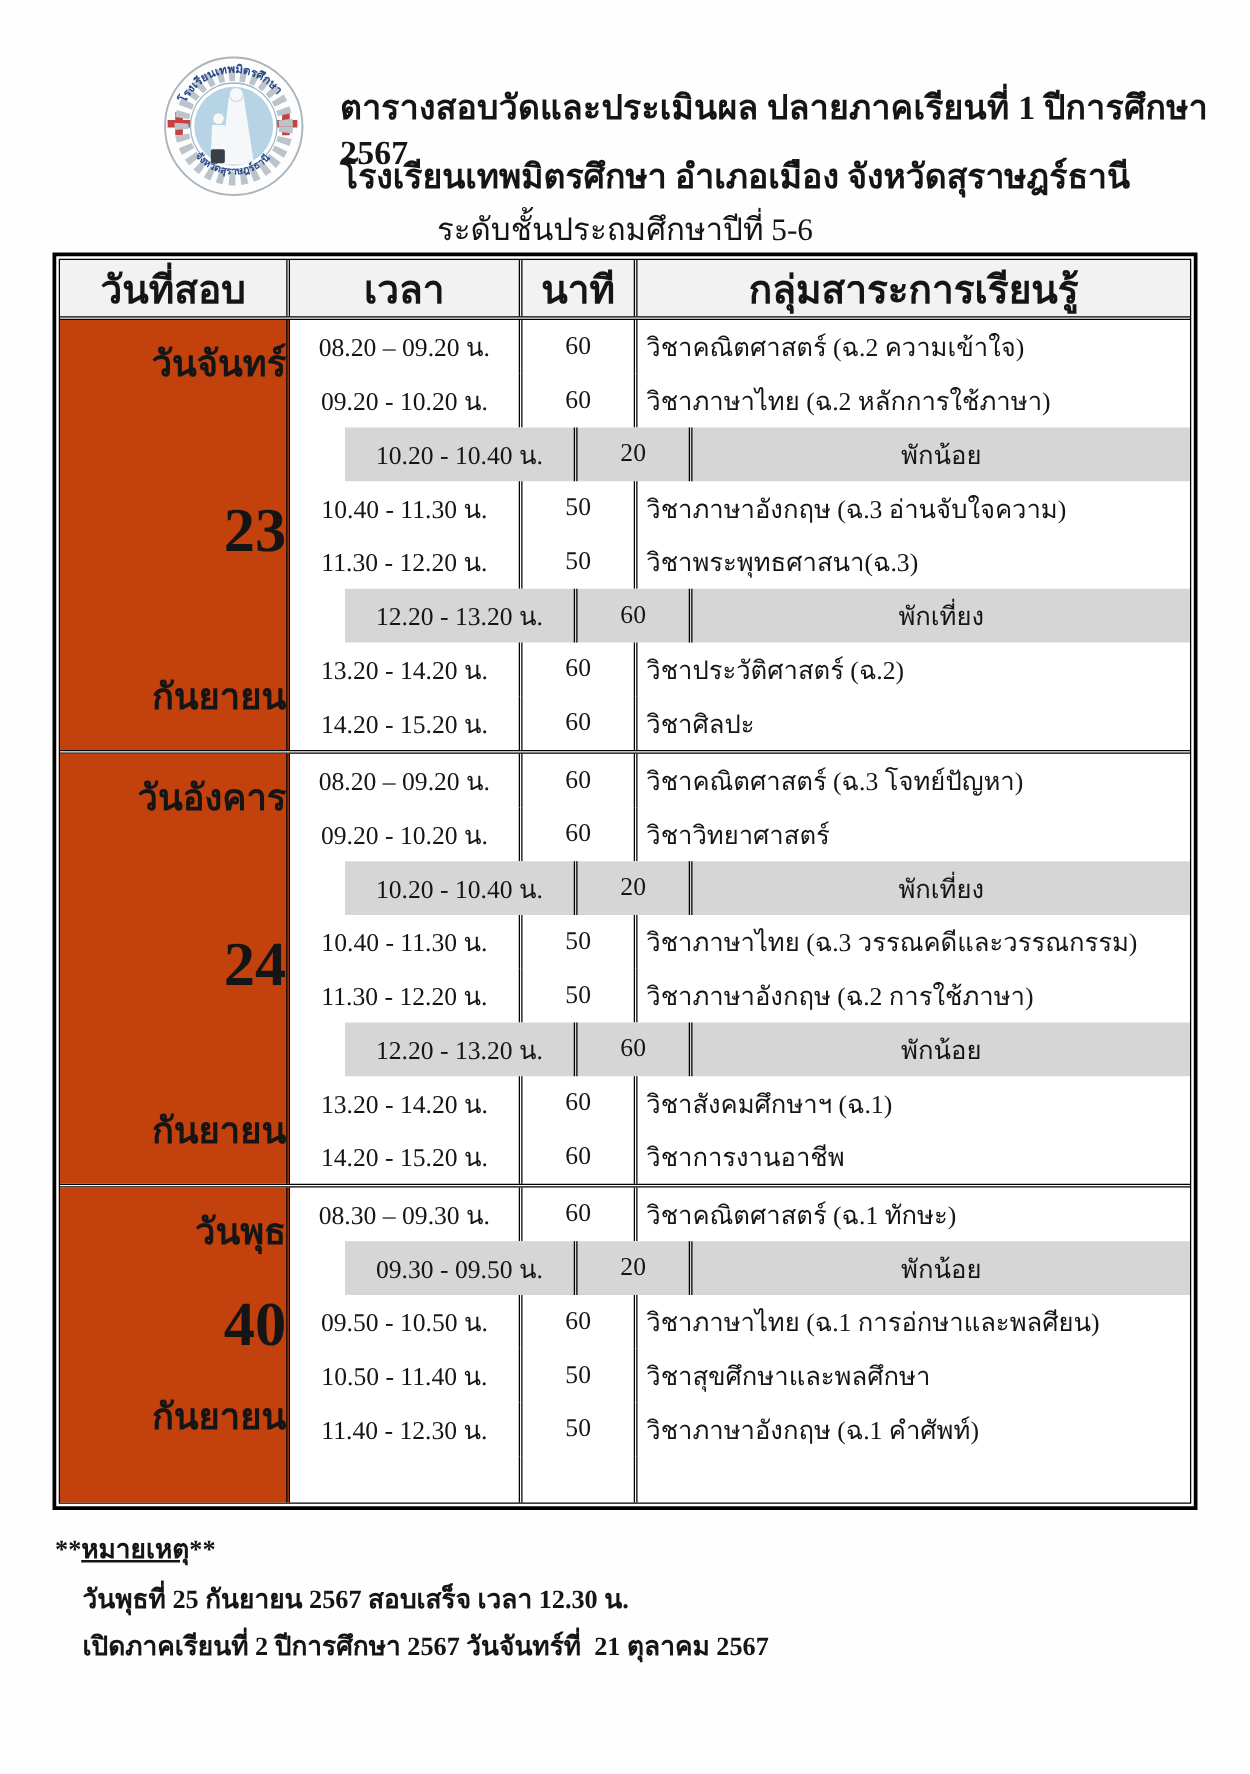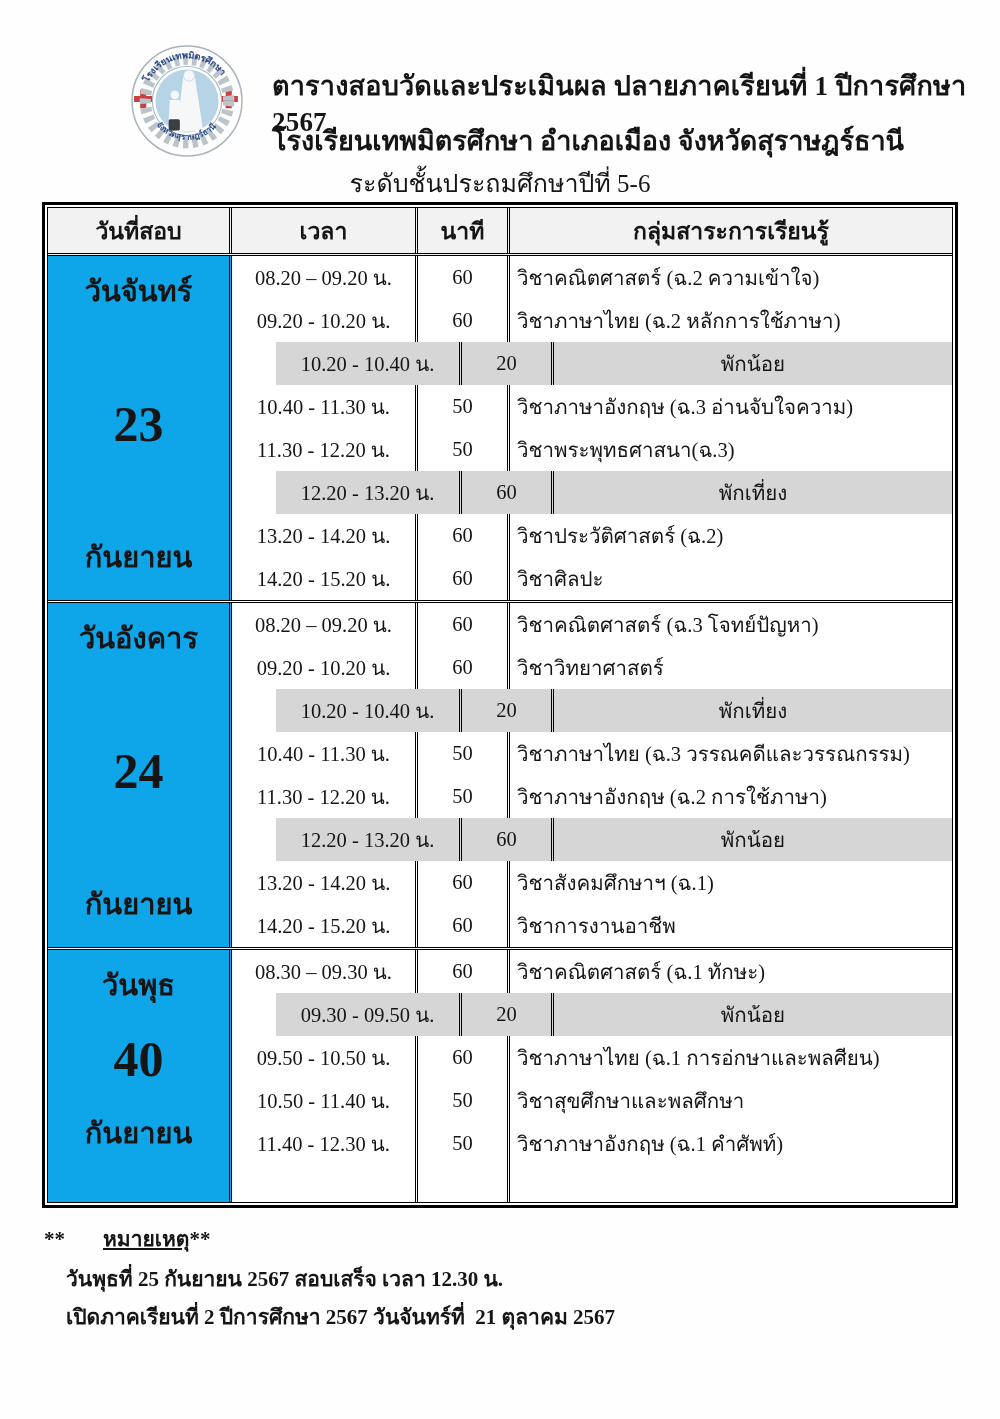--- a/index.html
+++ b/index.html
@@ -17,54 +17,54 @@
 
   
   .table-outer {
     position:absolute; left:42px; top:202px; width:916px;
     border:3px solid #000; padding:2px; background:#fff;
   }
   .table-inner { border:1px solid #000; }
 
   .thead { display:flex; height:48px; background:#f2f2f2; border-bottom:3px double #000; }
   .th { display:flex; align-items:center; justify-content:center;
-        font-weight:bold; font-size:23px; }
+        font-weight:bold; font-size:31px; }
   .th.c1 { width:184px; border-right:3px double #000; }
   .th.c2 { width:186px; border-right:3px double #000; }
   .th.c3 { width:92px;  border-right:3px double #000; }
   .th.c4 { flex:1; }
 
   .day-block { display:flex; }
   .day-block.sep { border-top:3px double #000; }
 
   .day-cell {
     width:184px; border-right:3px double #000;
-    display:flex; flex-direction:column; align-items:center; justify-content:space-between;
-    padding:12px 0 20px 0; background:#0ea5e9;
+    display:flex; flex-direction:column; align-items:flex-end; justify-content:space-between;
+    padding:12px 0 20px 0; background:#c2410c;
   }
   .day-block:last-child .day-cell { padding-bottom:46px; }
   .day-name  { font-size:29px; font-weight:bold; }
   .day-number{ font-size:50px; font-weight:bold; line-height:1; }
   .day-month { font-size:29px; font-weight:bold; }
 
   .day-rows { flex:1; display:flex; flex-direction:column; min-height:0; }
   .day-block:last-child .day-rows { min-height:252px; }
 
   .row { display:flex; height:43px; }
   .row.filler { height:auto; flex:1; }
   .cell { display:flex; align-items:center; font-size:20.5px; }
   .cell.time    { width:186px; border-right:3px double #000; justify-content:center; }
   .cell.minutes { width:92px;  border-right:3px double #000; justify-content:center; }
   .cell.subject { flex:1; padding-left:7px; }
   .row.break { background:#d6d6d6;margin-left:44px; }
   .row.break .cell.subject { justify-content:center; padding-left:0; }
 
   
   .note  { position:absolute; left:44px; top:1222px; font-size:21px; font-weight:bold; }
-  .note .u { text-decoration:underline;margin-left:38px; }
+  .note .u { text-decoration:underline; }
   .fline1 { position:absolute; left:66px; top:1262px; font-size:21px; font-weight:bold; white-space:pre; }
   .fline2 { position:absolute; left:66px; top:1300px; font-size:21px; font-weight:bold; white-space:pre; }
 </style>
 </head>
 <body>
 
 <div class="page">
 
   <svg class="logo" viewBox="0 0 112 112" aria-hidden="true">
     <circle cx="56" cy="56" r="54" fill="#fdfdfd" stroke="#aab4bd" stroke-width="1.5"></circle>

